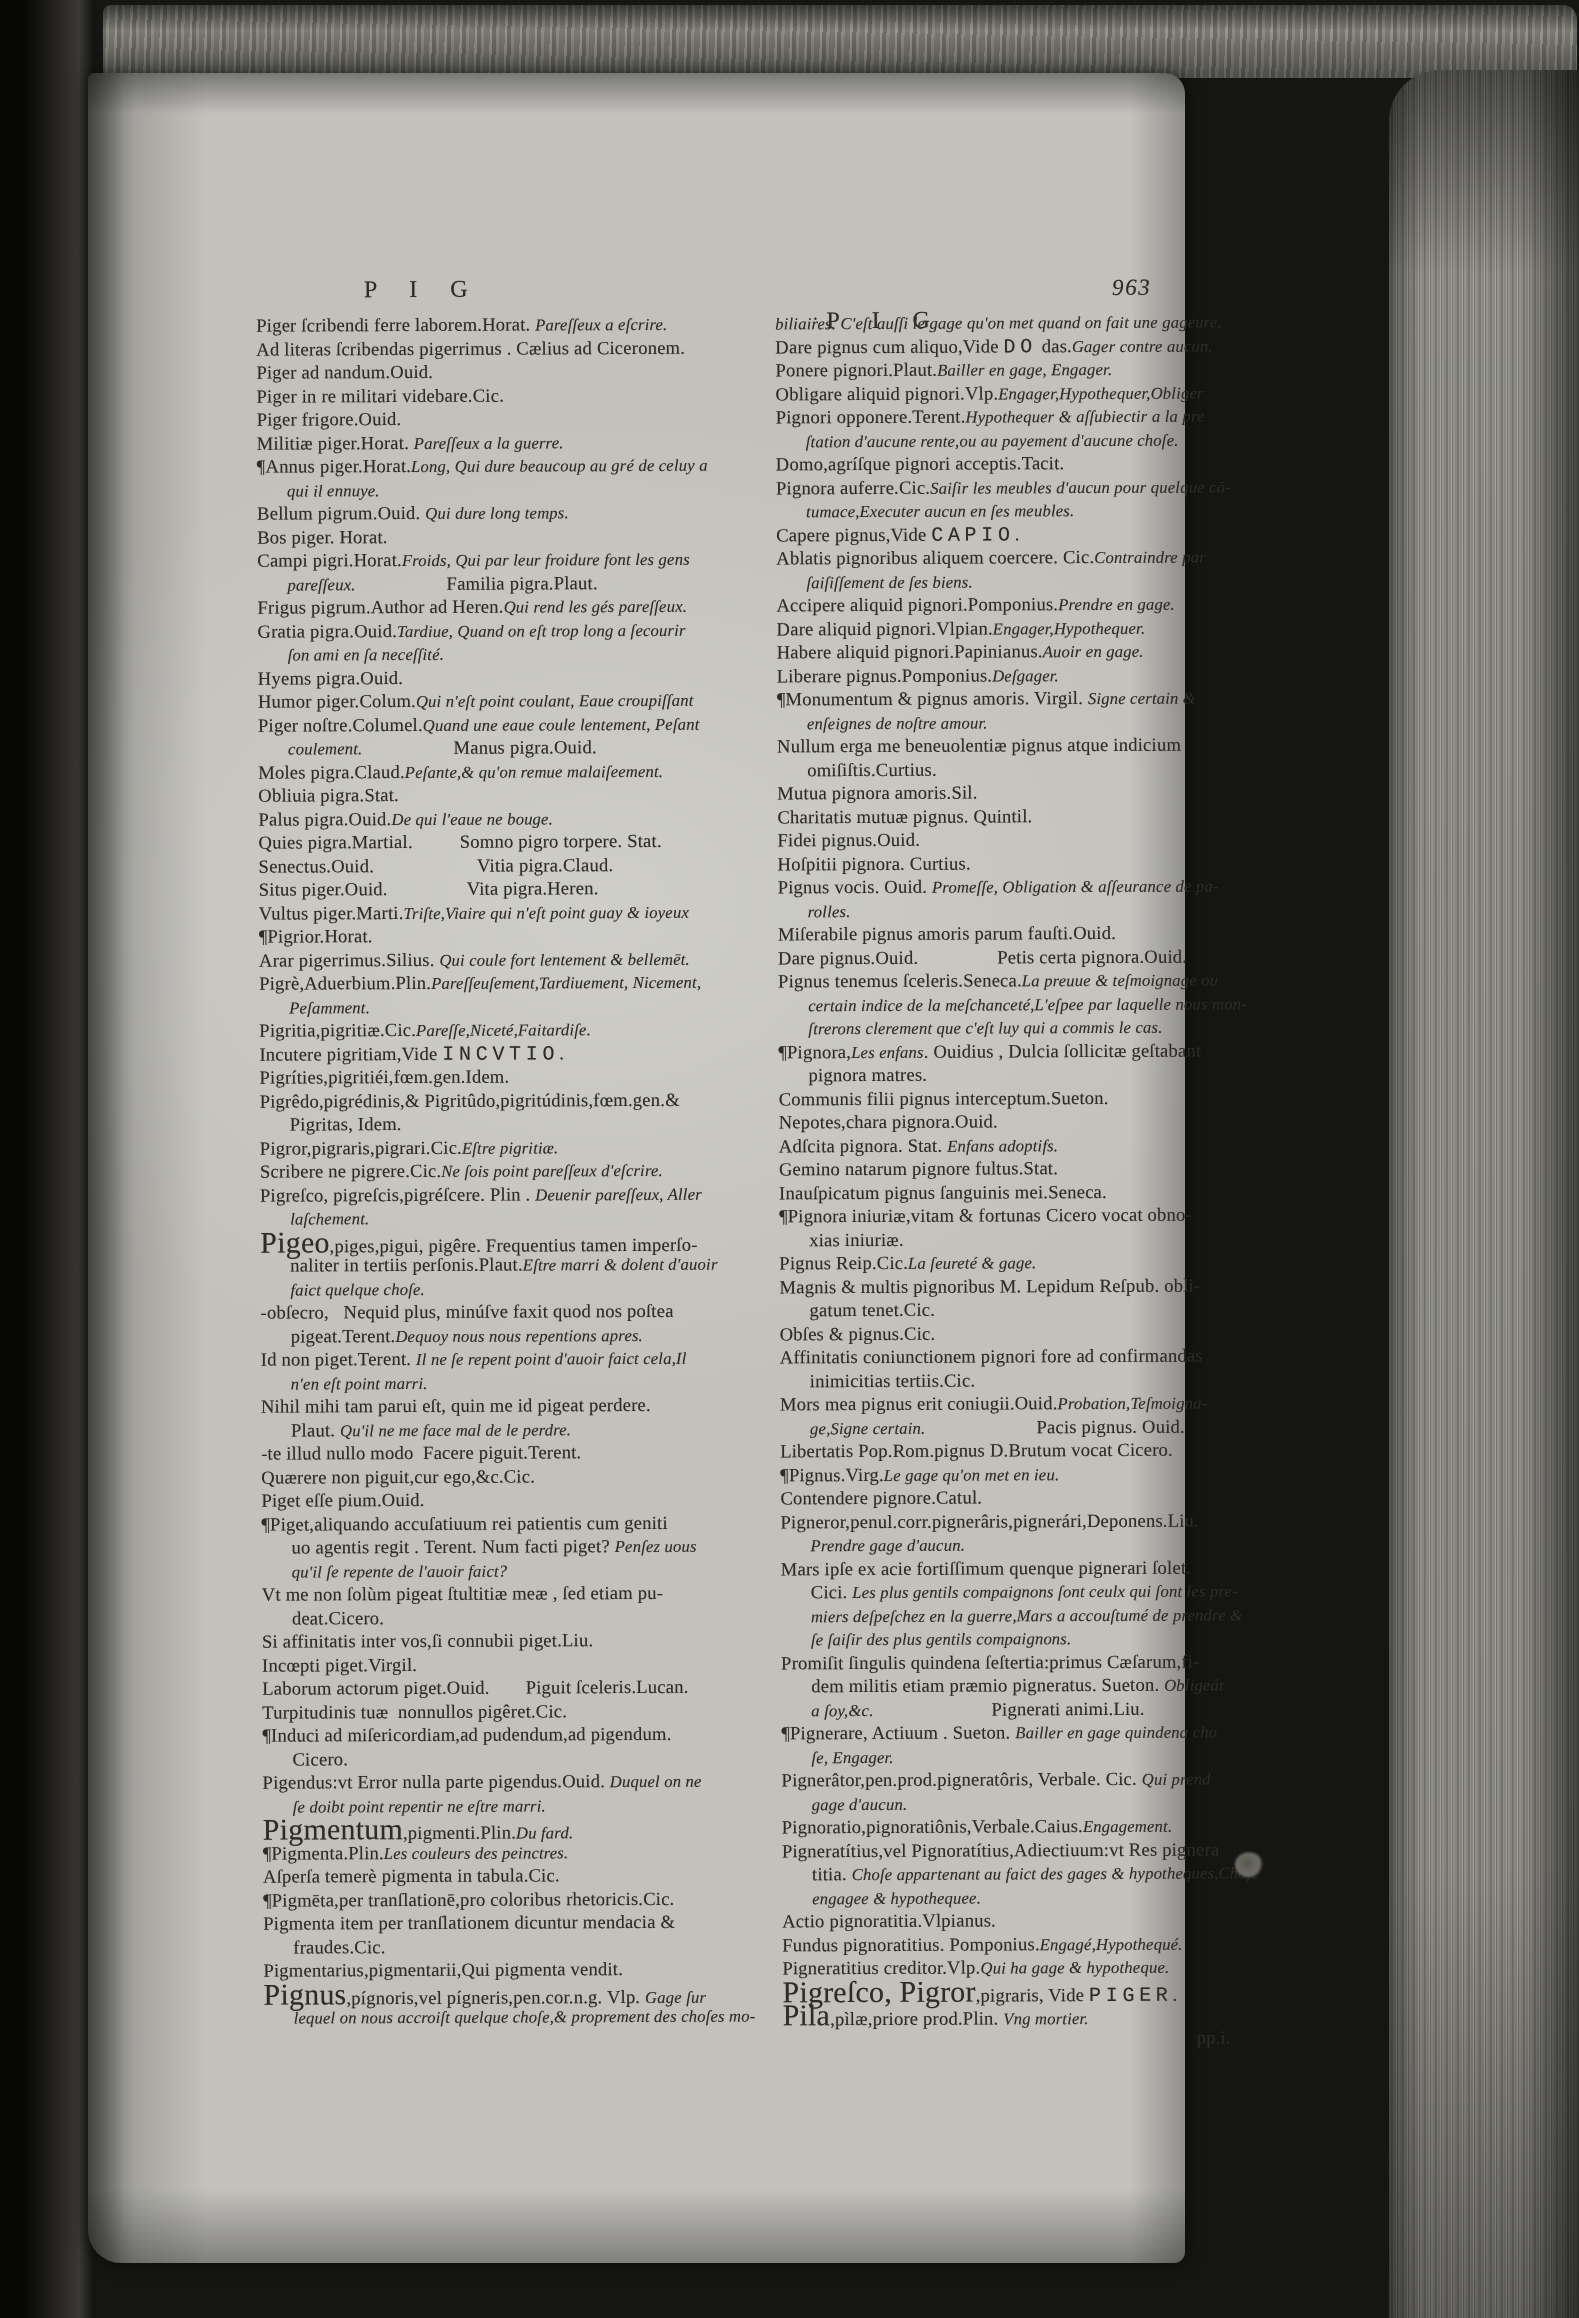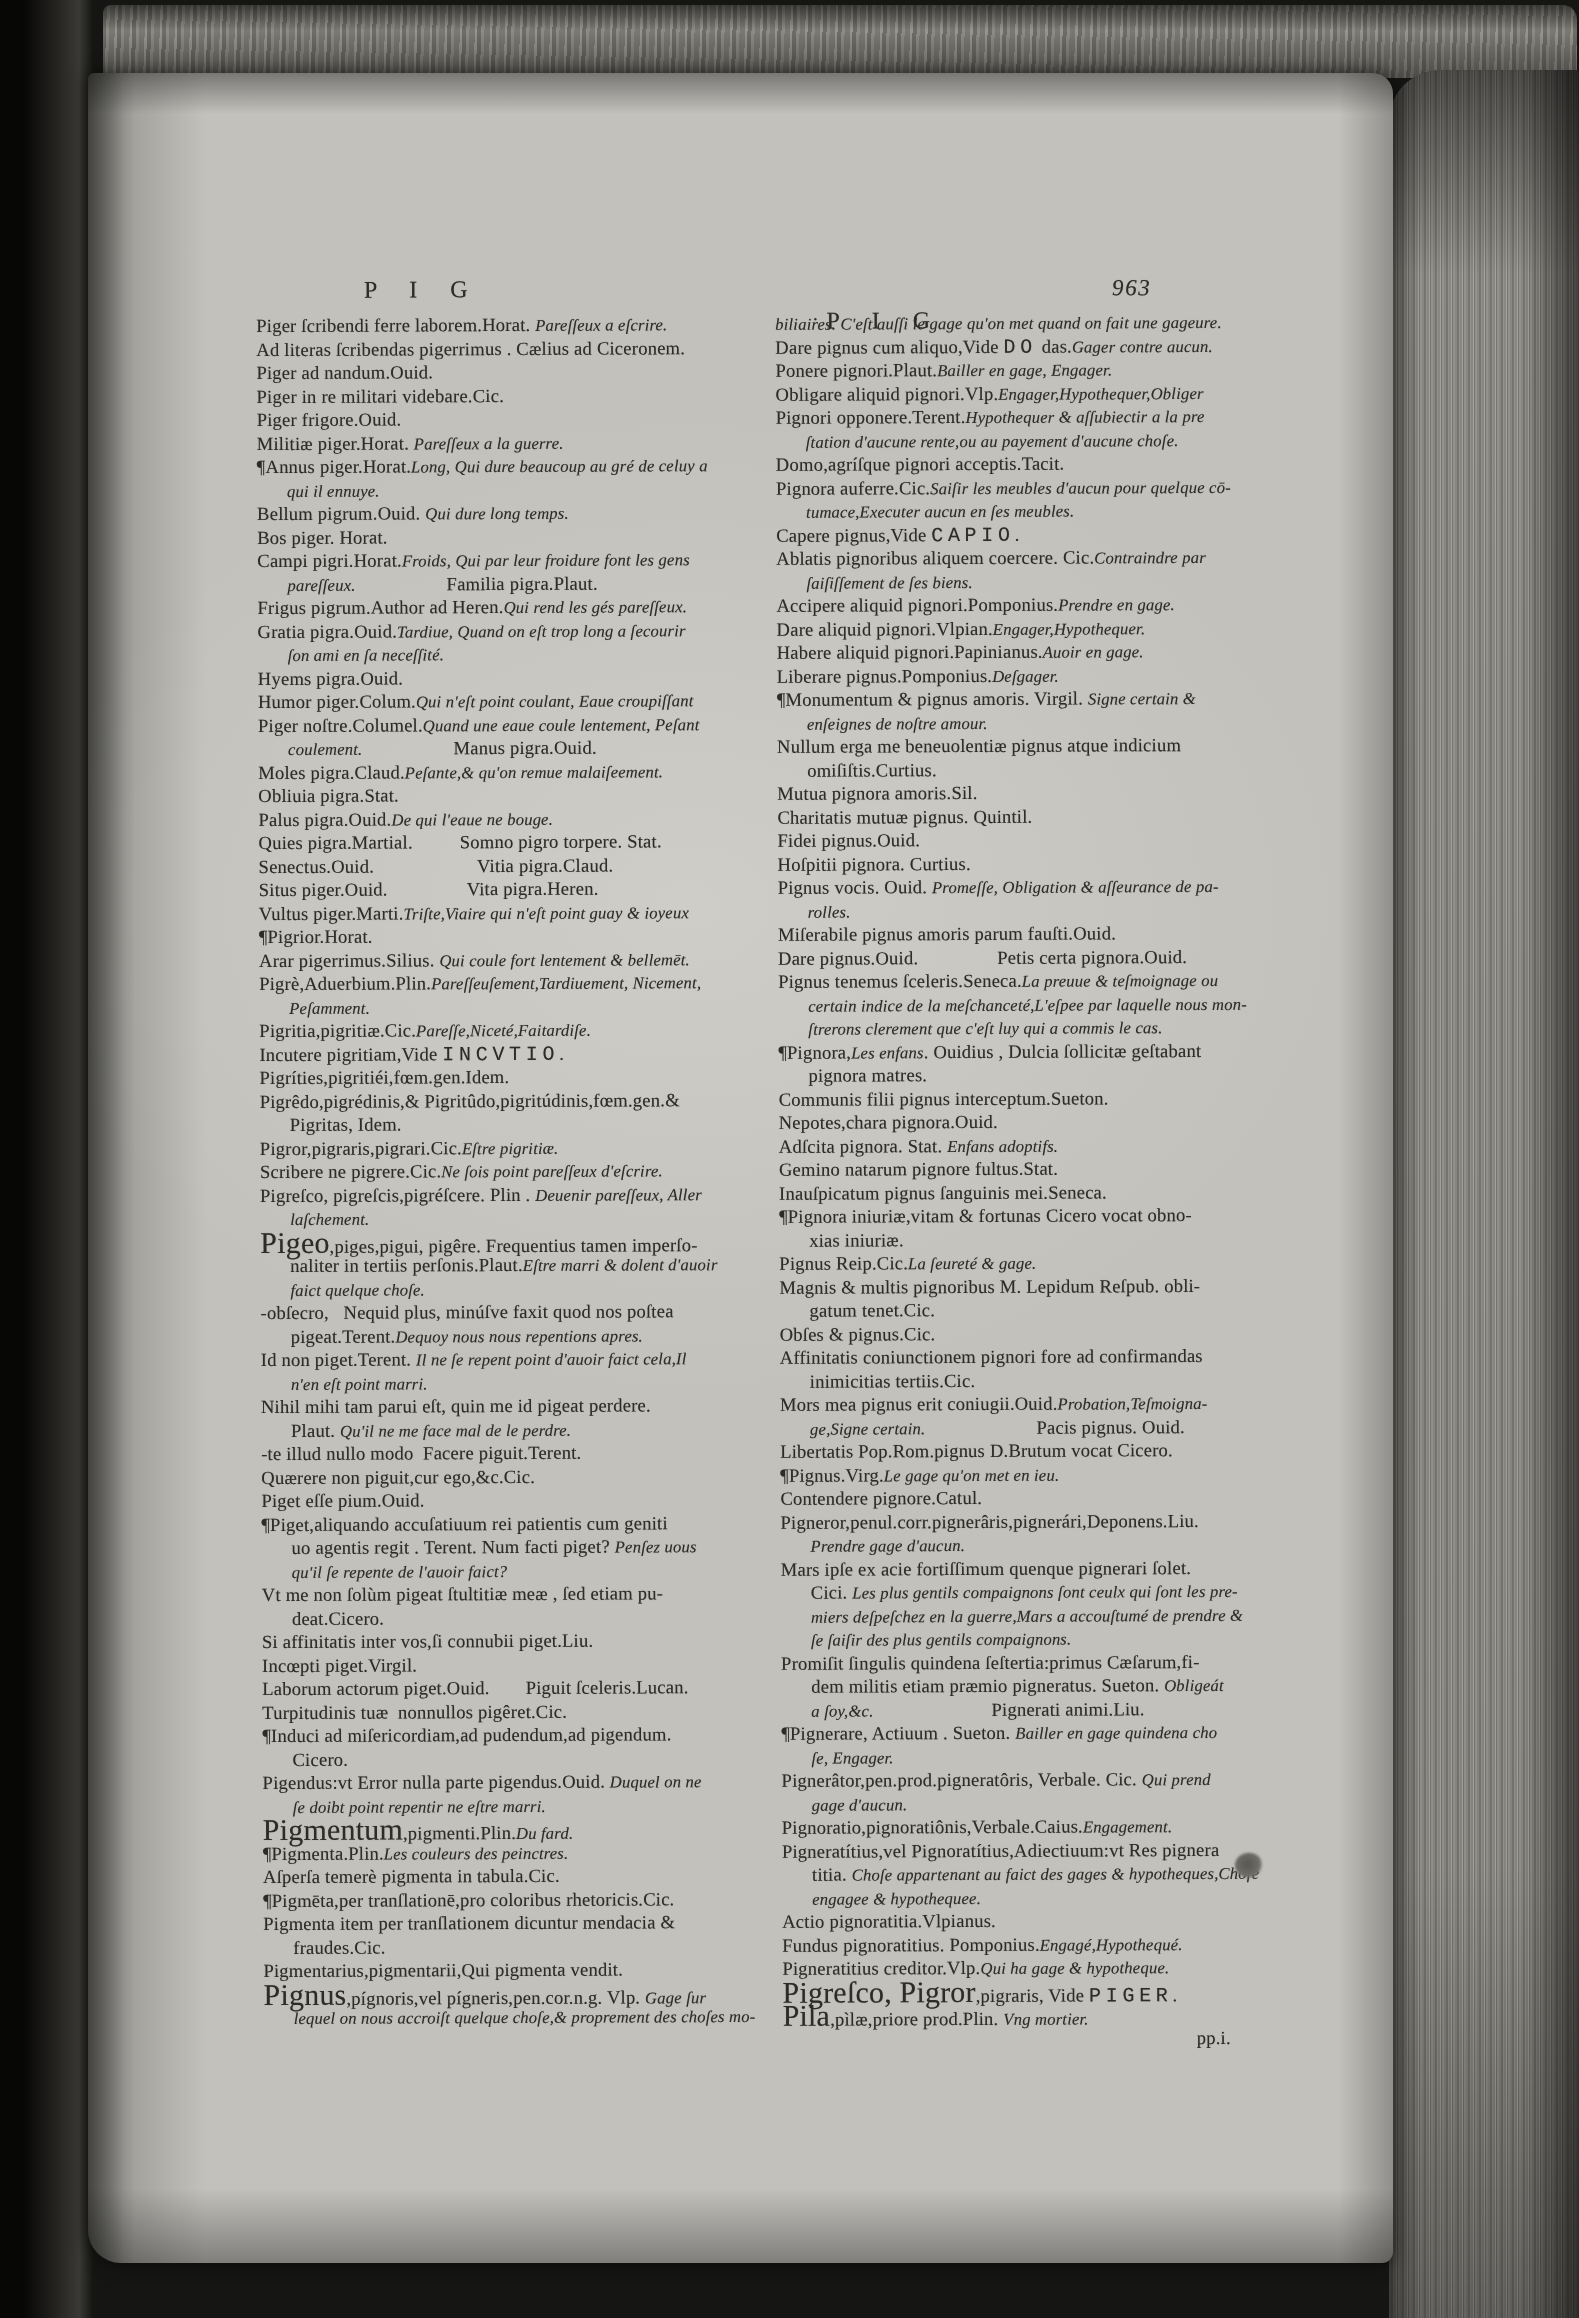--- a/index.html
+++ b/index.html
@@ -26,21 +26,21 @@
   .fore-edge{
     position:absolute;left:1389px;top:70px;width:191px;height:2249px;
     background:
       linear-gradient(180deg, rgba(0,0,0,.5), rgba(0,0,0,.05) 205px, rgba(0,0,0,.08) 80%, rgba(0,0,0,.35)),
       linear-gradient(90deg, rgba(0,0,0,.38), rgba(0,0,0,0) 32px, rgba(0,0,0,0) 70%, rgba(0,0,0,.5) 97%),
       repeating-linear-gradient(90deg,#8f8e88 0 1.6px,#aeaca6 1.6px 2.4px,#7c7b75 2.4px 4px,#9c9a94 4px 5.5px);
     border-radius:51px 4.7px 0 0;
   }
   
   .page{
-    position:absolute;left:88px;top:73px;width:1305px;height:2190px;
+    position:absolute;left:88px;top:73px;width:1097px;height:2190px;
     background:
       radial-gradient(948px 711px at 46% 38%, rgba(255,255,252,.20), rgba(0,0,0,0) 70%),
       linear-gradient(90deg, rgba(18,18,16,.55), rgba(18,18,16,.20) 36px, rgba(0,0,0,0) 118px),
       linear-gradient(180deg, rgba(0,0,0,.38), rgba(0,0,0,0) 41px),
       linear-gradient(270deg, rgba(0,0,0,.26), rgba(0,0,0,0) 55px),
       linear-gradient(0deg, rgba(0,0,0,.34), rgba(0,0,0,0) 75px),
       #c2c1bc;
     border-radius:6.3px 20.5px 11px 33px;
     box-shadow:0 0 17.4px rgba(0,0,0,.6);
   }

